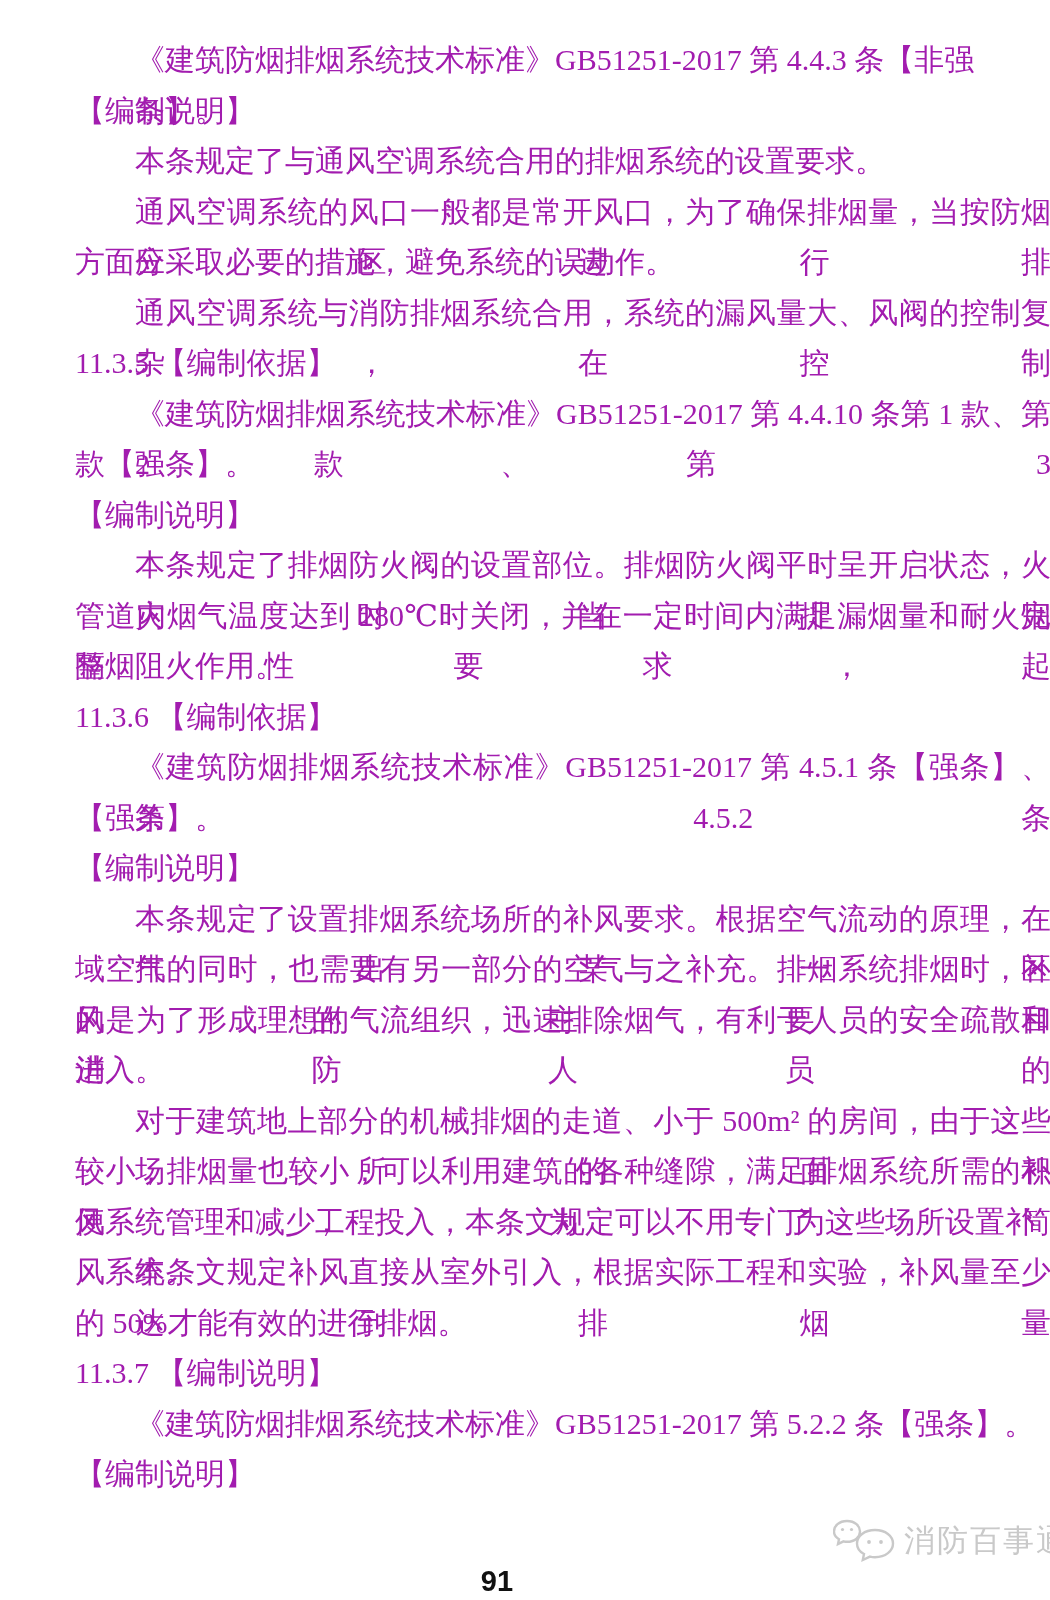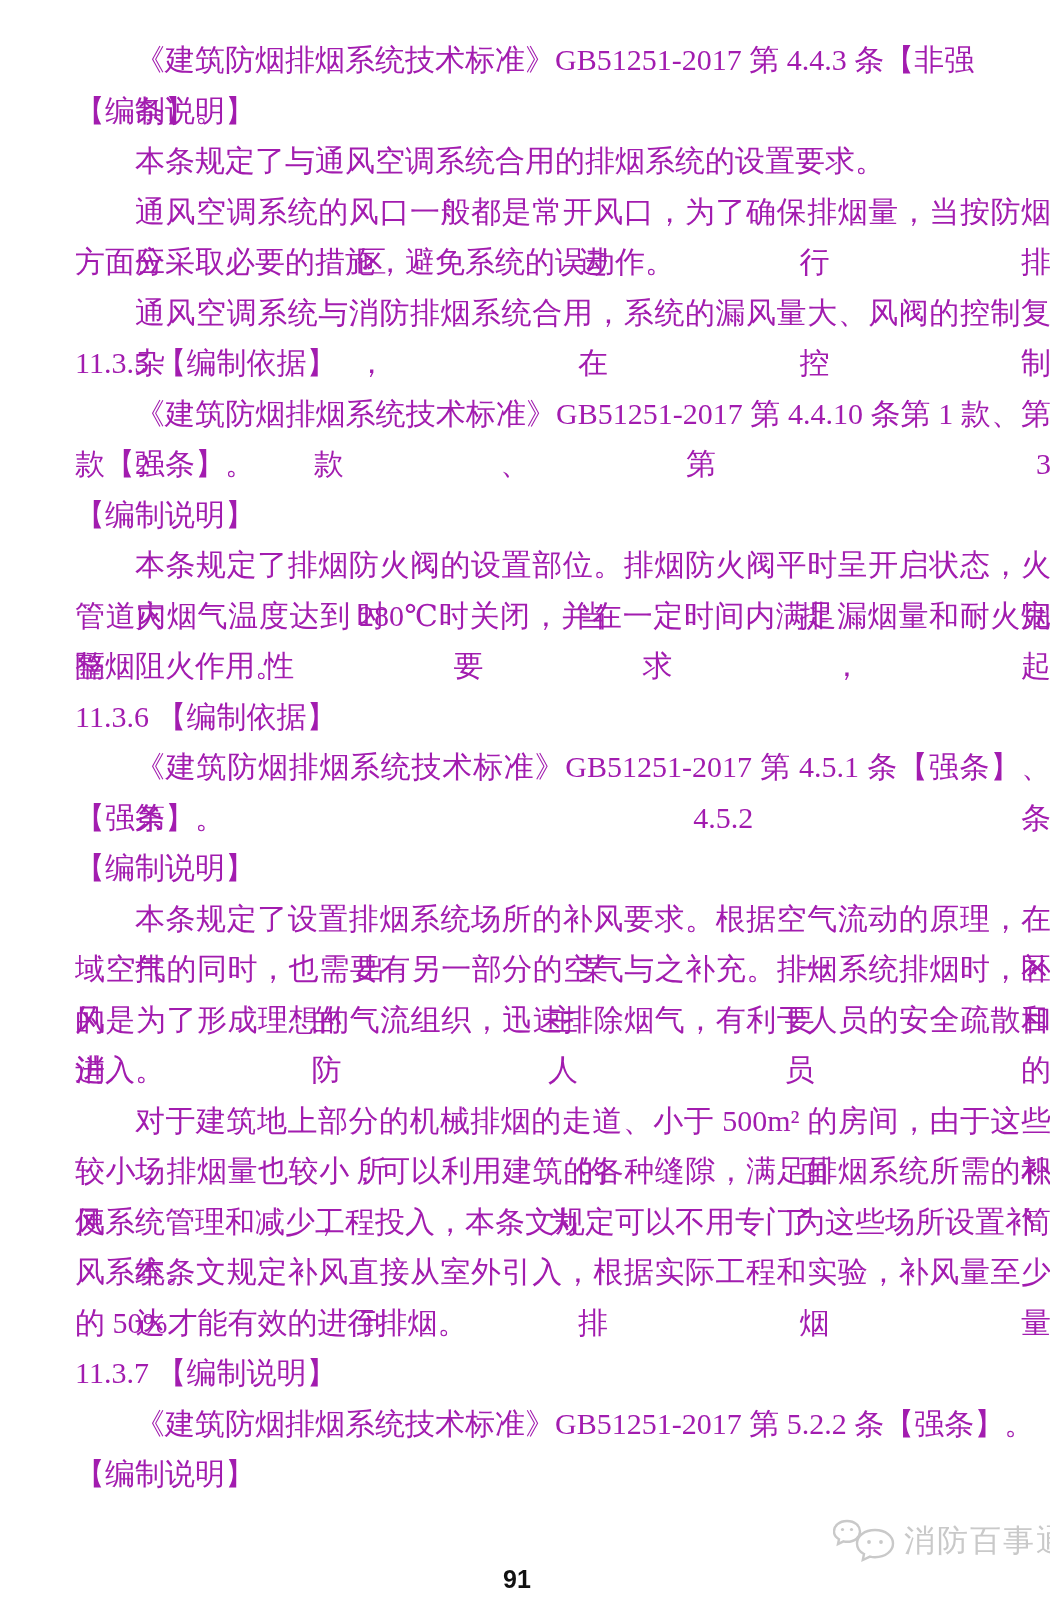--- a/index.html
+++ b/index.html
@@ -47,23 +47,22 @@
   }
   .watermark svg { display: block; }
   .pageno {
     position: absolute;
     top: 1565px;
     left: 0;
     width: 994px;
     text-align: center;
     color: #111111;
     font-family: "Liberation Sans", "DejaVu Sans", sans-serif;
-    font-size: 25px;
+    font-size: 29px;
     font-weight: bold;
-    margin-left: 20px;
   }
 </style>
 </head>
 <body>
 
 <div class="doc">
   <div class="line ind">《建筑防烟排烟系统技术标准》GB51251-2017 第 4.4.3 条【非强条】。</div>
   <div class="line">【编制说明】</div>
   <div class="line ind">本条规定了与通风空调系统合用的排烟系统的设置要求。</div>
   <div class="line ind f">通风空调系统的风口一般都是常开风口，为了确保排烟量，当按防烟分区进行排</div>

